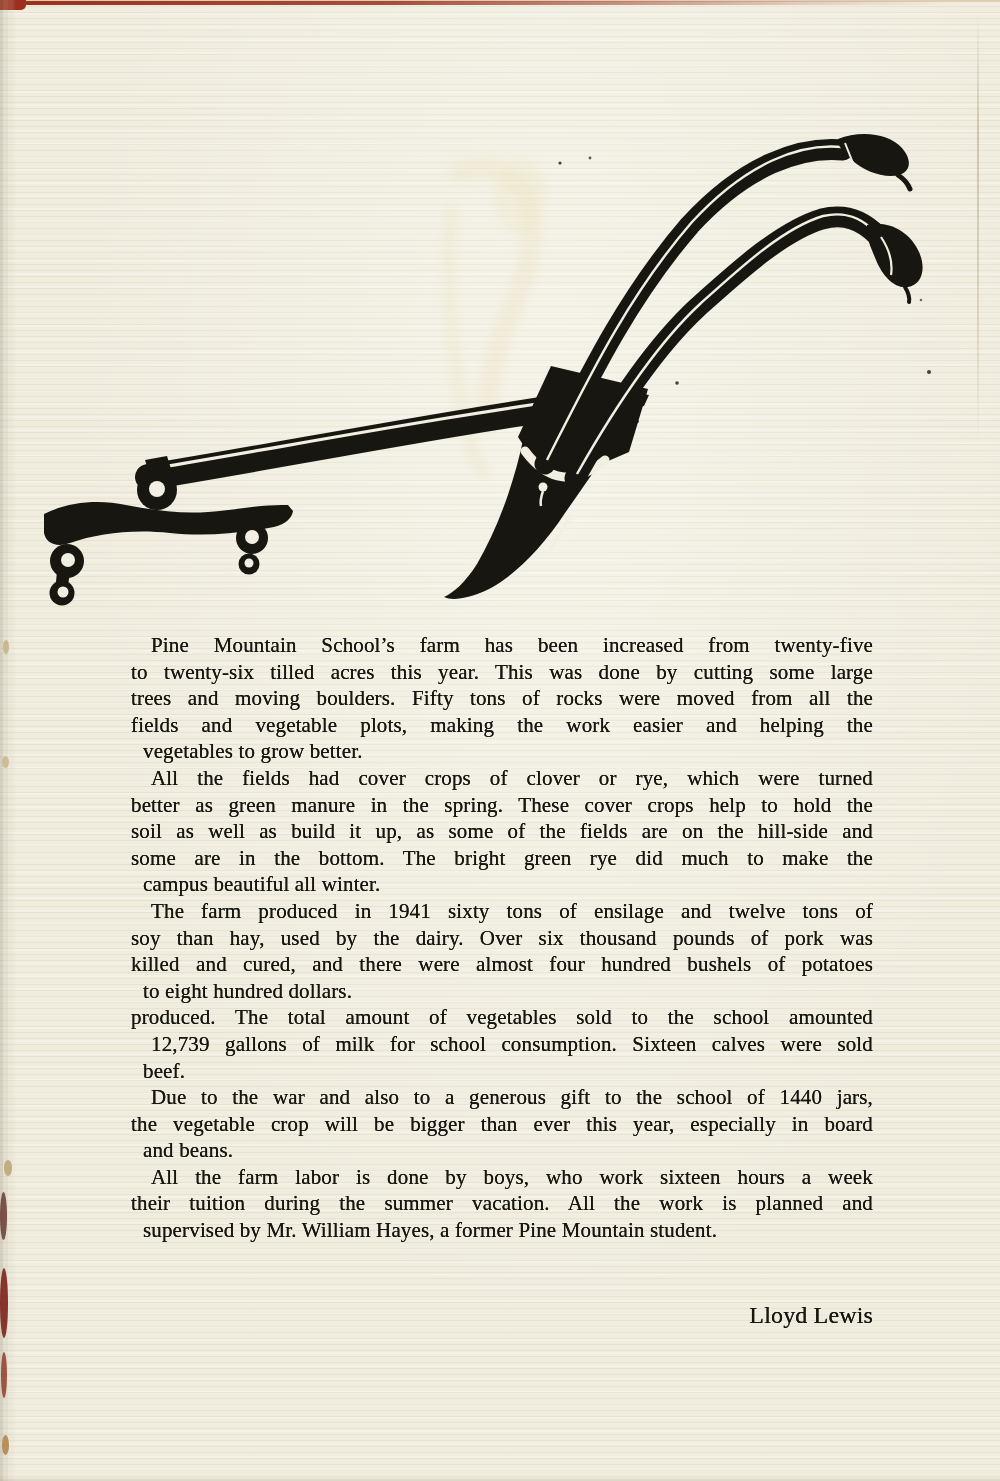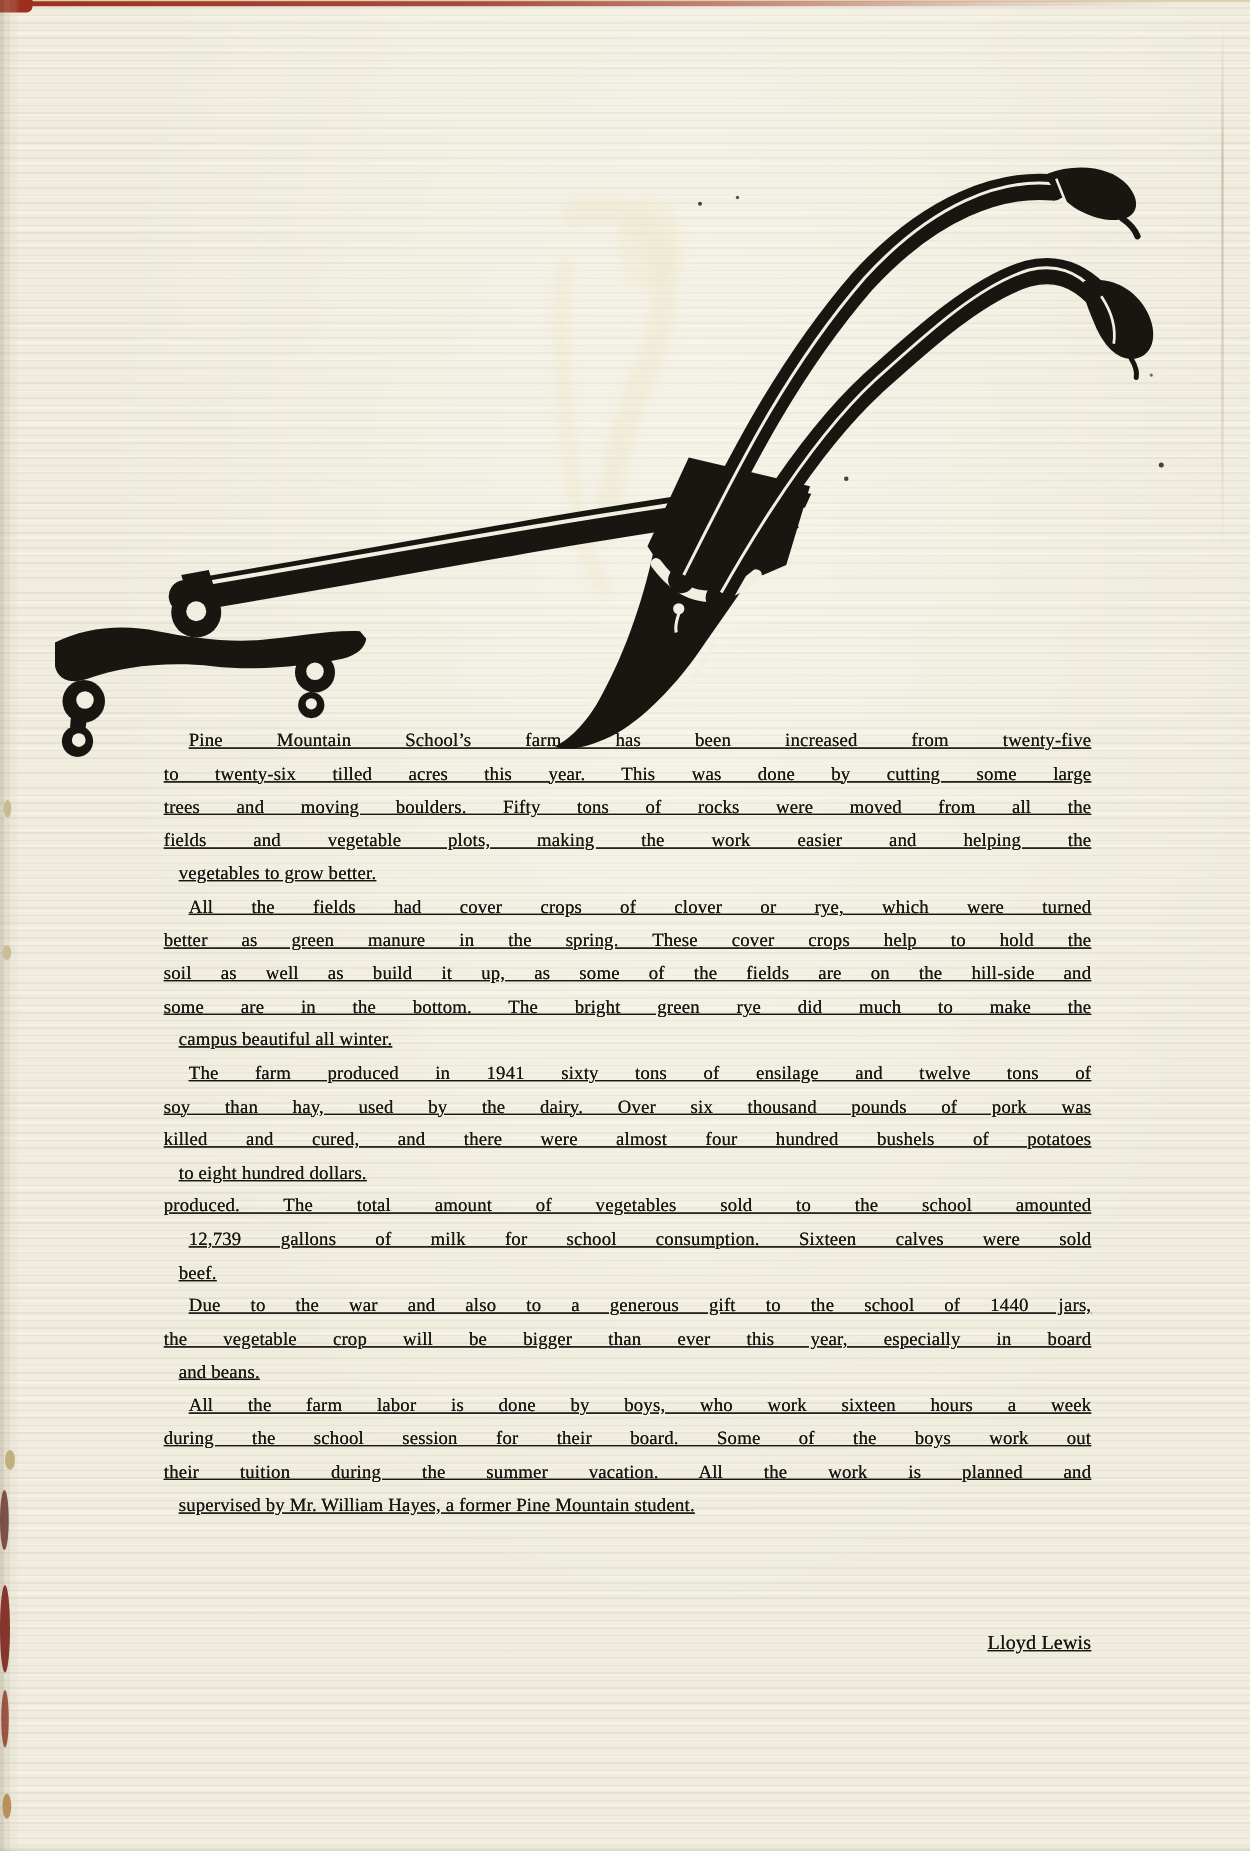--- a/index.html
+++ b/index.html
@@ -60,35 +60,33 @@
   
   .plow-art{position:absolute;inset:0;width:100%;height:100%;pointer-events:none;}
   .k{fill:var(--ink);stroke:none;}
   .kp{fill:var(--paper);stroke:none;}
   .sk{stroke:var(--ink);fill:none;}
   .sp{stroke:var(--paper);fill:none;}
   .sg{stroke:var(--ghost);fill:none;stroke-linecap:round;}
 
   
   .article{
-    position:absolute;left:131px;top:580px;width:742px;
-    font-size:15px;line-height:26.6px;color:var(--ink);
+    position:absolute;left:131px;top:632px;width:742px;
+    font-size:21px;line-height:26.6px;color:var(--ink);
     letter-spacing:.15px;
     text-shadow:0 0 .5px currentColor;
-    text-decoration:underline;
   }
   .para .line{display:block;text-align:justify;text-align-last:justify;height:26.6px;white-space:nowrap;}
   .para .line.last{text-align-last:left;margin-left:12px;}
   .para .line:first-child{text-indent:20px;}
   .signature{
     position:absolute;left:131px;top:1302px;width:742px;
-    font-size:16px;line-height:26.6px;color:var(--ink);
+    font-size:24px;line-height:26.6px;color:var(--ink);
     letter-spacing:.15px;text-align:right;padding-right:2px;
     text-shadow:0 0 .5px currentColor;
-    text-decoration:underline;
   }
 </style>
 </head>
 <body>
 
 <div class="page">
   <div class="texture"></div>
 
   <svg class="plow-art" viewBox="0 0 1000 1481" preserveAspectRatio="none" role="img" aria-label="Black ink woodcut illustration of a horse-drawn walking plow with two curved handles, a long beam, clevis hitch rings and a moldboard">
     <defs>
@@ -186,21 +184,20 @@
         <div class="line">12,739 gallons of milk for school consumption. Sixteen calves were sold</div>
         <div class="line last">beef.</div>
       </div>
       <div class="para">
         <div class="line">Due to the war and also to a generous gift to the school of 1440 jars,</div>
         <div class="line">the vegetable crop will be bigger than ever this year, especially in board</div>
         <div class="line last">and beans.</div>
       </div>
       <div class="para">
         <div class="line">All the farm labor is done by boys, who work sixteen hours a week</div>
-        <div class="line">during the school session for their board. Some of the boys work out</div>
         <div class="line">their tuition during the summer vacation. All the work is planned and</div>
         <div class="line last">supervised by Mr. William Hayes, a former Pine Mountain student.</div>
       </div>
     </div>
 
   <div class="signature">Lloyd Lewis</div>
 
   <div class="edge-top"></div>
   <div class="edge-left">
     <span class="fleck f1"></span>

